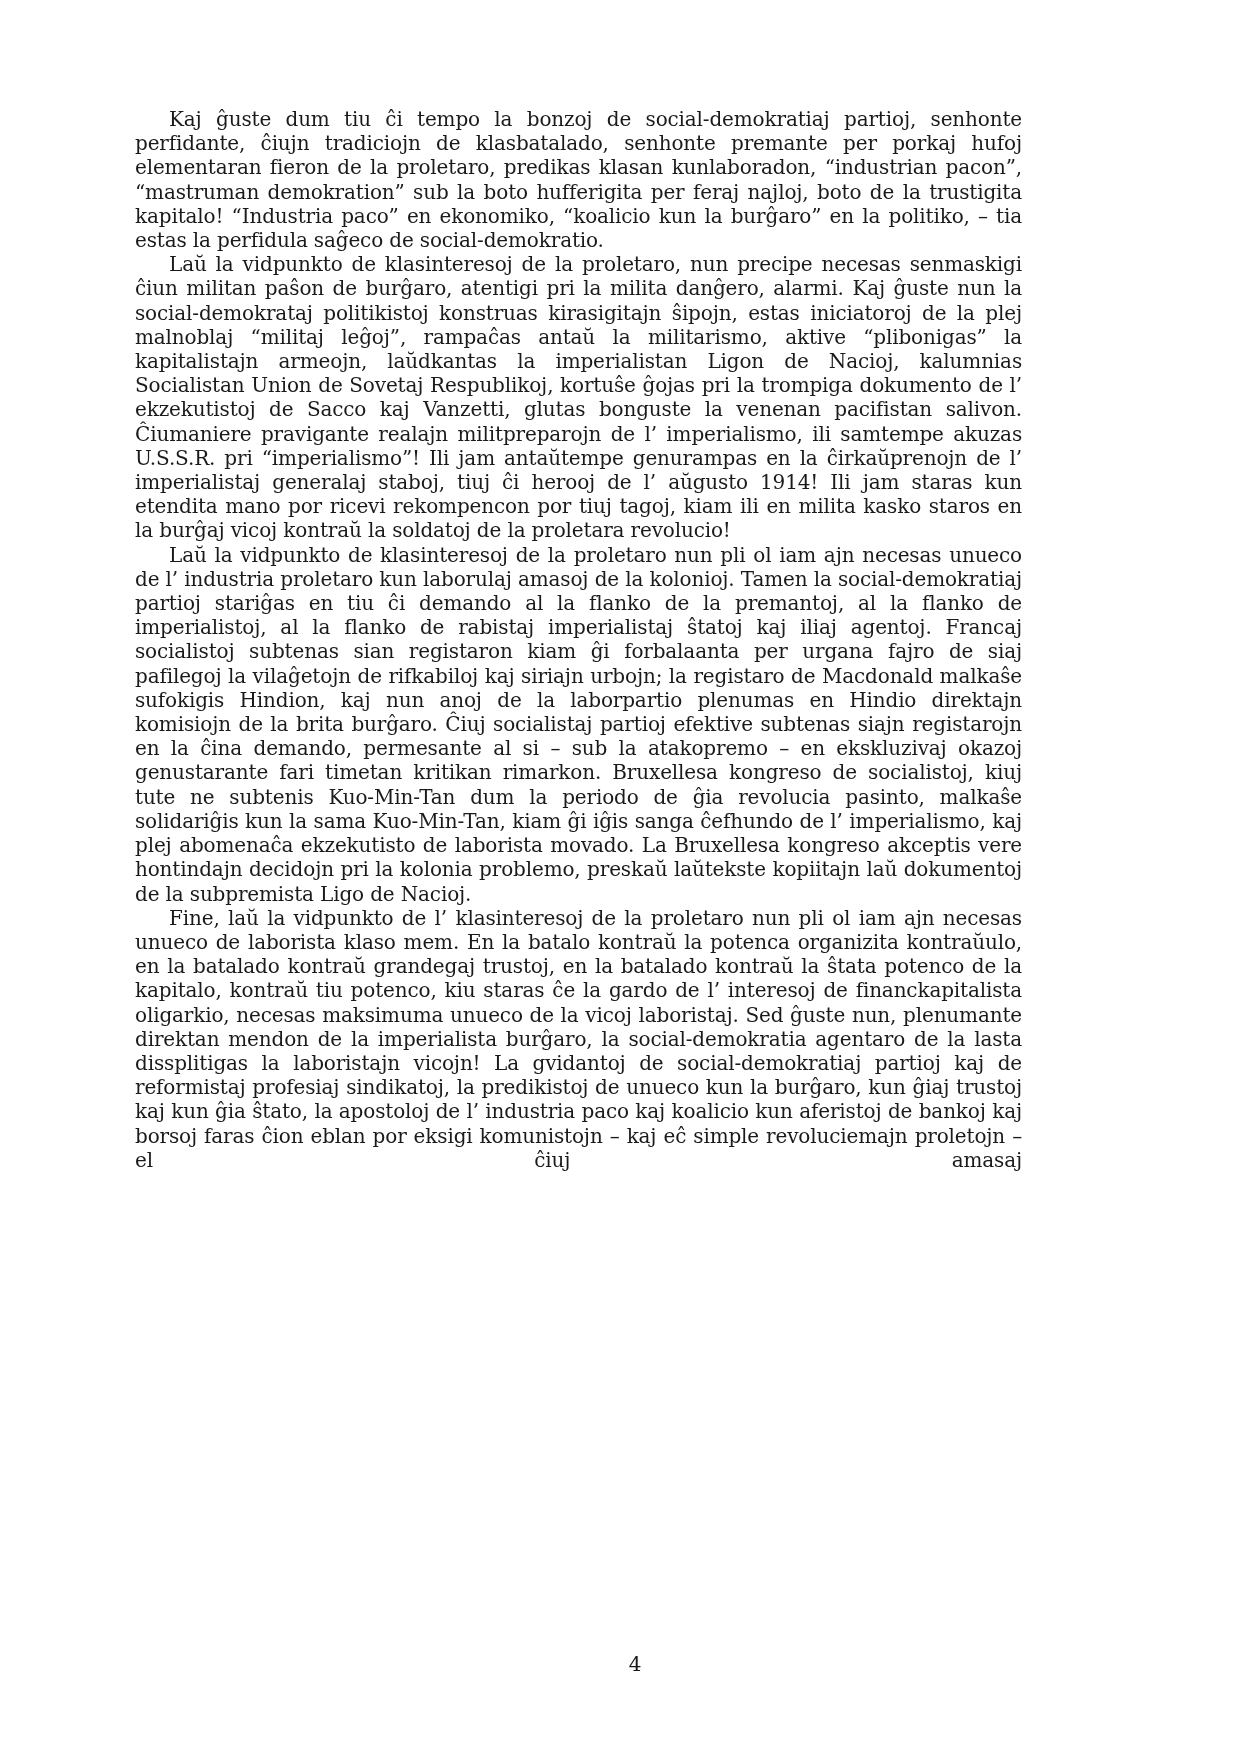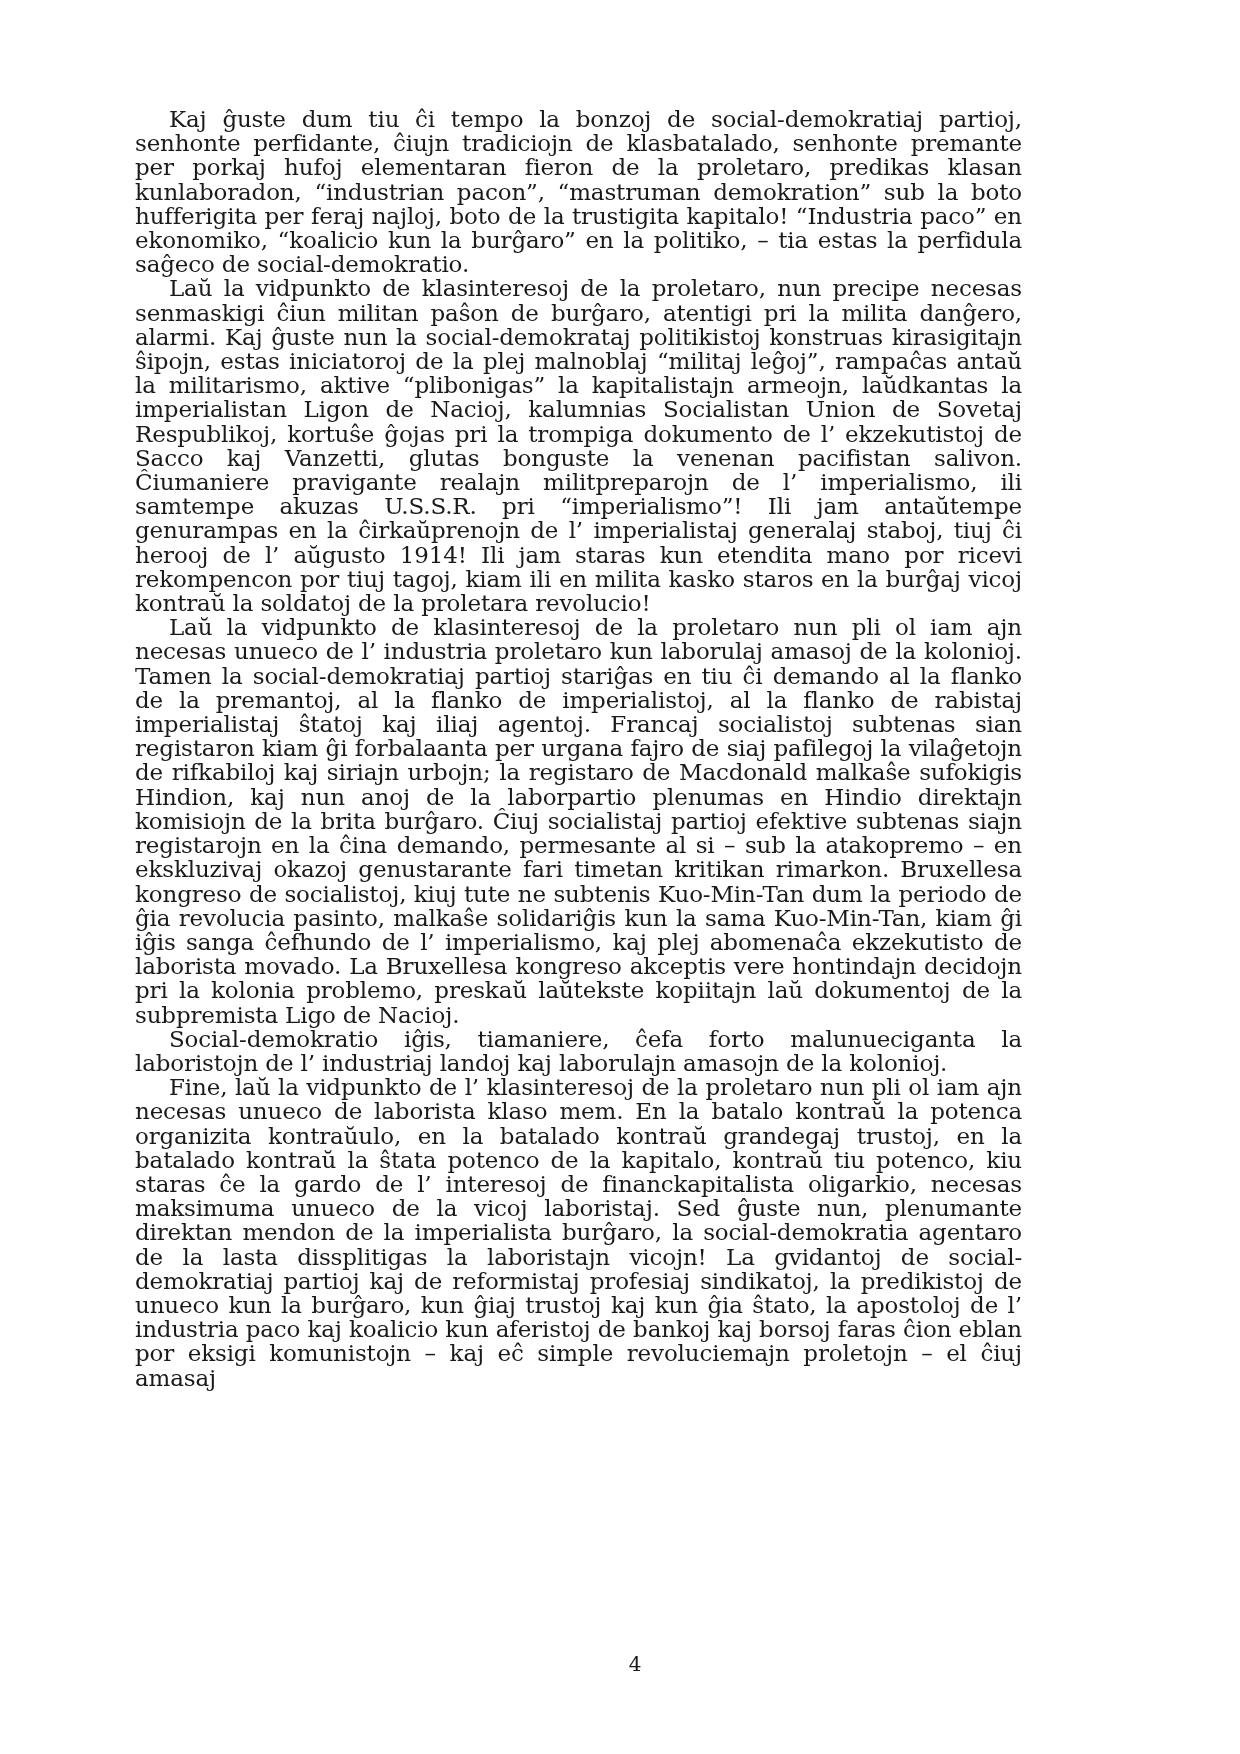--- a/index.html
+++ b/index.html
@@ -3,21 +3,21 @@
 <meta charset="utf-8">
 <style>
   html, body { margin: 0; padding: 0; background: #ffffff; }
   body { width: 1240px; height: 1754px; position: relative; overflow: hidden; }
   .page {
     position: absolute;
     left: 135px;
     top: 107px;
     width: 887px;
     font-family: "DejaVu Serif", serif;
-    font-size: 23px;
+    font-size: 20px;
     line-height: 24.2px;
     color: #1a1a1a;
     letter-spacing: -0.15px;
   }
   .para {
     margin: 0;
     text-align: justify;
     text-indent: 34px;
     hyphens: none;
   }
@@ -34,17 +34,16 @@
     box-sizing: border-box;
   }
 </style>
 </head>
 <body>
 
 <div class="page">
   <p class="para">Kaj ĝuste dum tiu ĉi tempo la bonzoj de social-demokratiaj partioj, senhonte perfidante, ĉiujn tradiciojn de klasbatalado, senhonte premante per porkaj hufoj elementaran fieron de la proletaro, predikas klasan kunlaboradon, “industrian pacon”, “mastruman demokration” sub la boto hufferigita per feraj najloj, boto de la trustigita kapitalo! “Industria paco” en ekonomiko, “koalicio kun la burĝaro” en la politiko, – tia estas la perfidula saĝeco de social-demokratio.</p>
   <p class="para">Laŭ la vidpunkto de klasinteresoj de la proletaro, nun precipe necesas senmaskigi ĉiun militan paŝon de burĝaro, atentigi pri la milita danĝero, alarmi. Kaj ĝuste nun la social-demokrataj politikistoj konstruas kirasigitajn ŝipojn, estas iniciatoroj de la plej malnoblaj “militaj leĝoj”, rampaĉas antaŭ la militarismo, aktive “plibonigas” la kapitalistajn armeojn, laŭdkantas la imperialistan Ligon de Nacioj, kalumnias Socialistan Union de Sovetaj Respublikoj, kortuŝe ĝojas pri la trompiga dokumento de l’ ekzekutistoj de Sacco kaj Vanzetti, glutas bonguste la venenan pacifistan salivon. Ĉiumaniere pravigante realajn militpreparojn de l’ imperialismo, ili samtempe akuzas U.S.S.R. pri “imperialismo”! Ili jam antaŭtempe genurampas en la ĉirkaŭprenojn de l’ imperialistaj generalaj staboj, tiuj ĉi herooj de l’ aŭgusto 1914! Ili jam staras kun etendita mano por ricevi rekompencon por tiuj tagoj, kiam ili en milita kasko staros en la burĝaj vicoj kontraŭ la soldatoj de la proletara revolucio!</p>
   <p class="para">Laŭ la vidpunkto de klasinteresoj de la proletaro nun pli ol iam ajn necesas unueco de l’ industria proletaro kun laborulaj amasoj de la kolonioj. Tamen la social-demokratiaj partioj stariĝas en tiu ĉi demando al la flanko de la premantoj, al la flanko de imperialistoj, al la flanko de rabistaj imperialistaj ŝtatoj kaj iliaj agentoj. Francaj socialistoj subtenas sian registaron kiam ĝi forbalaanta per urgana fajro de siaj pafilegoj la vilaĝetojn de rifkabiloj kaj siriajn urbojn; la registaro de Macdonald malkaŝe sufokigis Hindion, kaj nun anoj de la laborpartio plenumas en Hindio direktajn komisiojn de la brita burĝaro. Ĉiuj socialistaj partioj efektive subtenas siajn registarojn en la ĉina demando, permesante al si – sub la atakopremo – en ekskluzivaj okazoj genustarante fari timetan kritikan rimarkon. Bruxellesa kongreso de socialistoj, kiuj tute ne subtenis Kuo-Min-Tan dum la periodo de ĝia revolucia pasinto, malkaŝe solidariĝis kun la sama Kuo-Min-Tan, kiam ĝi iĝis sanga ĉefhundo de l’ imperialismo, kaj plej abomenaĉa ekzekutisto de laborista movado. La Bruxellesa kongreso akceptis vere hontindajn decidojn pri la kolonia problemo, preskaŭ laŭtekste kopiitajn laŭ dokumentoj de la subpremista Ligo de Nacioj.</p>
-  <p class="para">Social-demokratio iĝis, tiamaniere, ĉefa forto malunueciganta la laboristojn de l’ industriaj landoj kaj laborulajn amasojn de la kolonioj.</p>
   <p class="para" style="text-align-last:justify;">Fine, laŭ la vidpunkto de l’ klasinteresoj de la proletaro nun pli ol iam ajn necesas unueco de laborista klaso mem. En la batalo kontraŭ la potenca organizita kontraŭulo, en la batalado kontraŭ grandegaj trustoj, en la batalado kontraŭ la ŝtata potenco de la kapitalo, kontraŭ tiu potenco, kiu staras ĉe la gardo de l’ interesoj de financkapitalista oligarkio, necesas maksimuma unueco de la vicoj laboristaj. Sed ĝuste nun, plenumante direktan mendon de la imperialista burĝaro, la social-demokratia agentaro de la lasta dissplitigas la laboristajn vicojn! La gvidantoj de social-demokratiaj partioj kaj de reformistaj profesiaj sindikatoj, la predikistoj de unueco kun la burĝaro, kun ĝiaj trustoj kaj kun ĝia ŝtato, la apostoloj de l’ industria paco kaj koalicio kun aferistoj de bankoj kaj borsoj faras ĉion eblan por eksigi komunistojn – kaj eĉ simple revoluciemajn proletojn – el ĉiuj amasaj</p>
 </div>
 
 <div class="page-number">4</div>
 
 </body></html>

